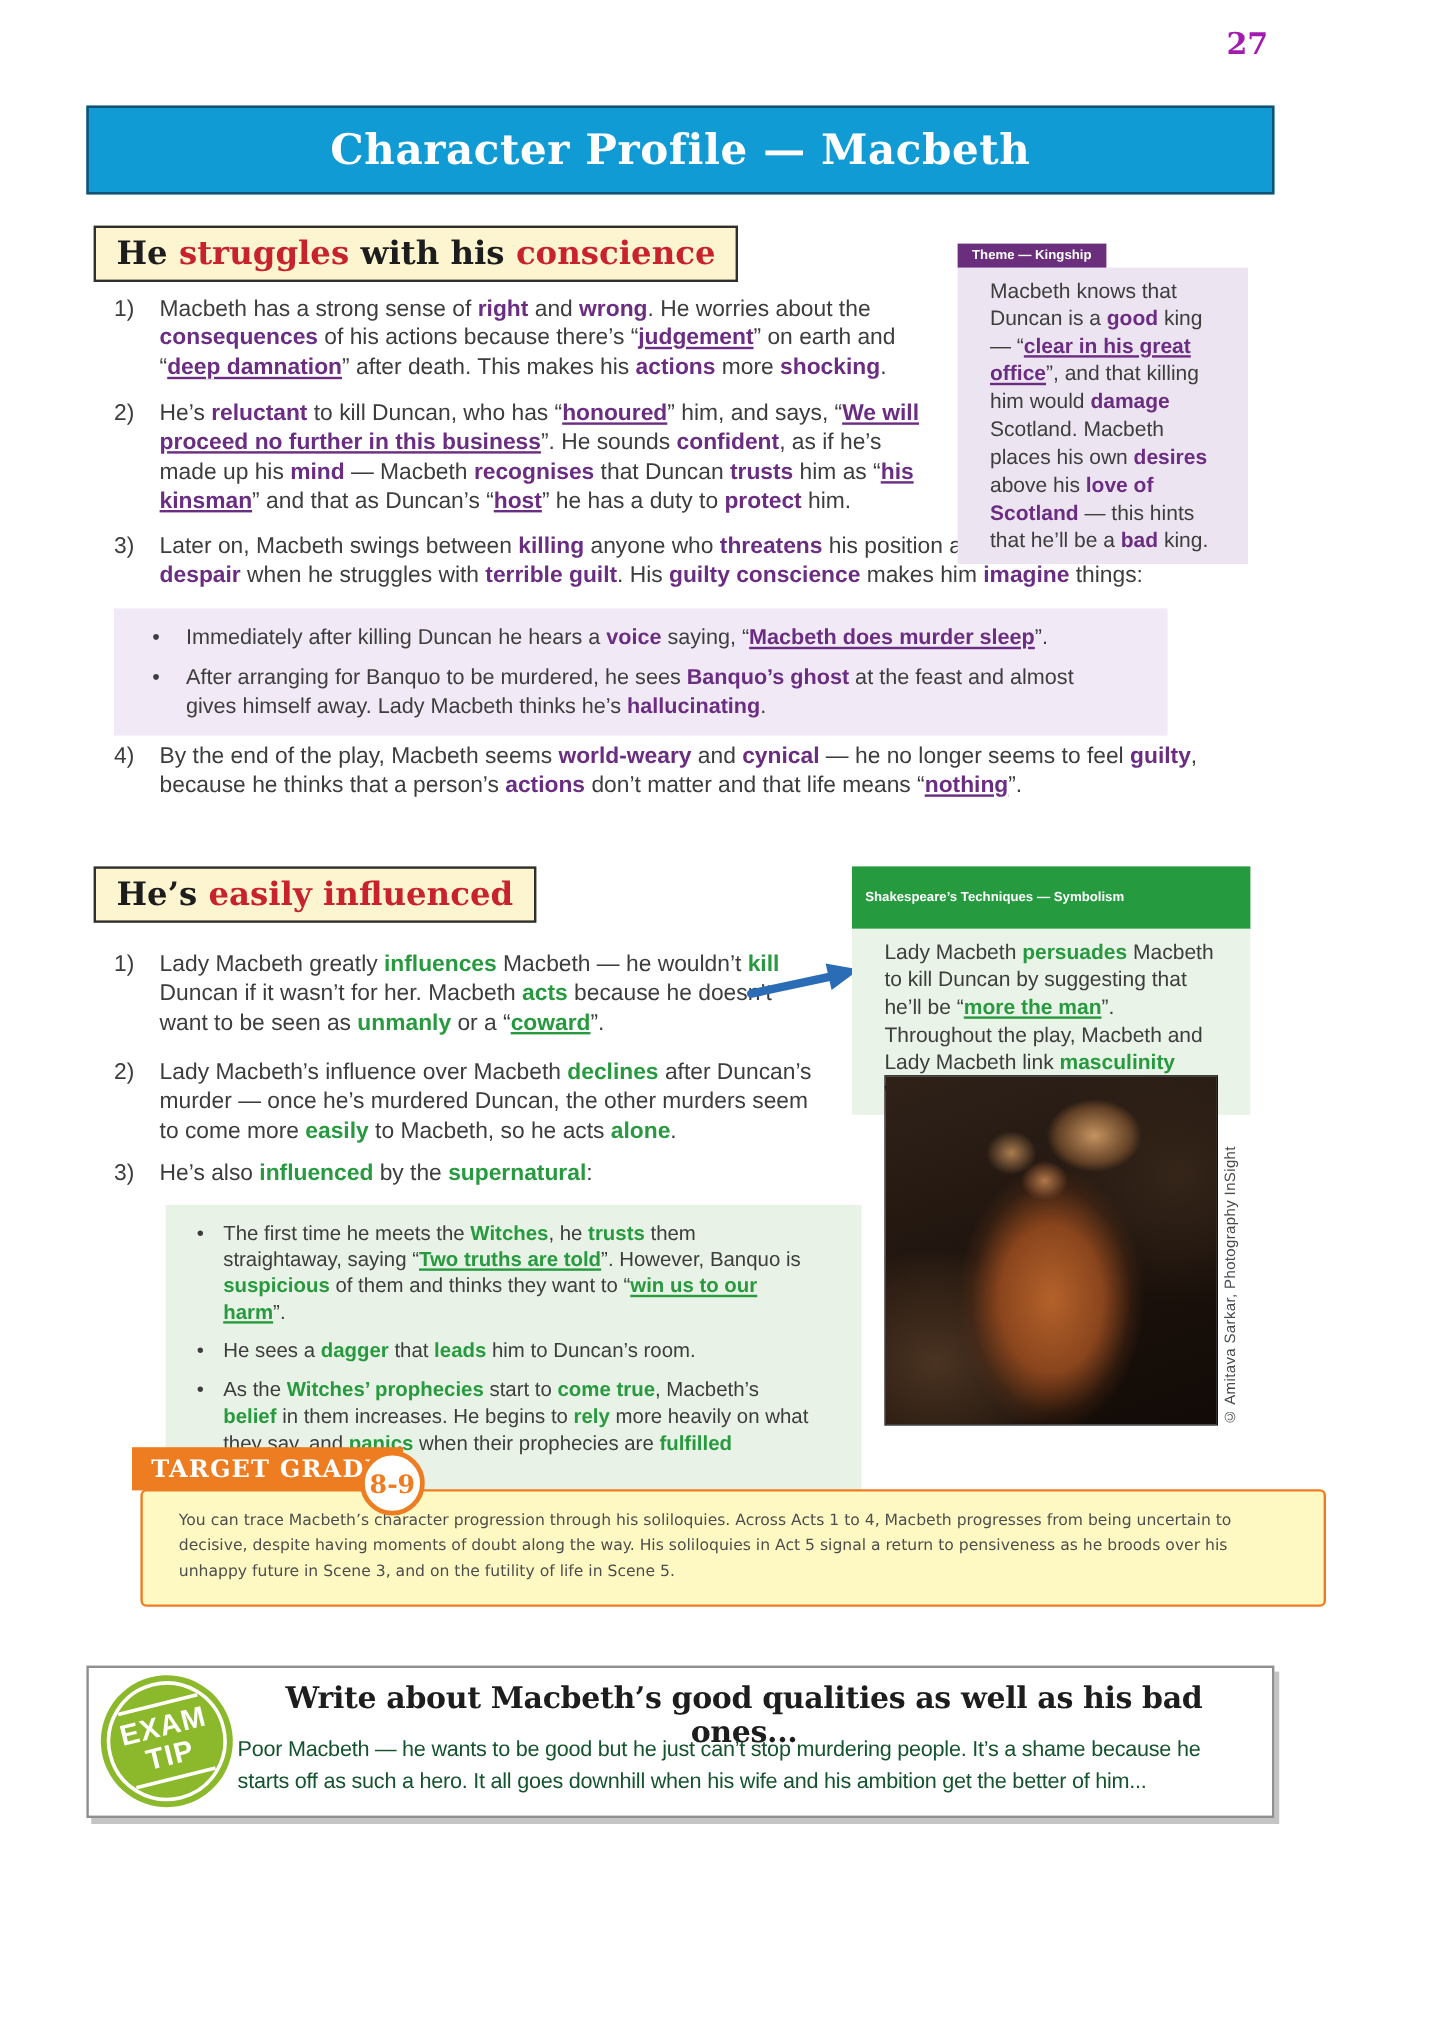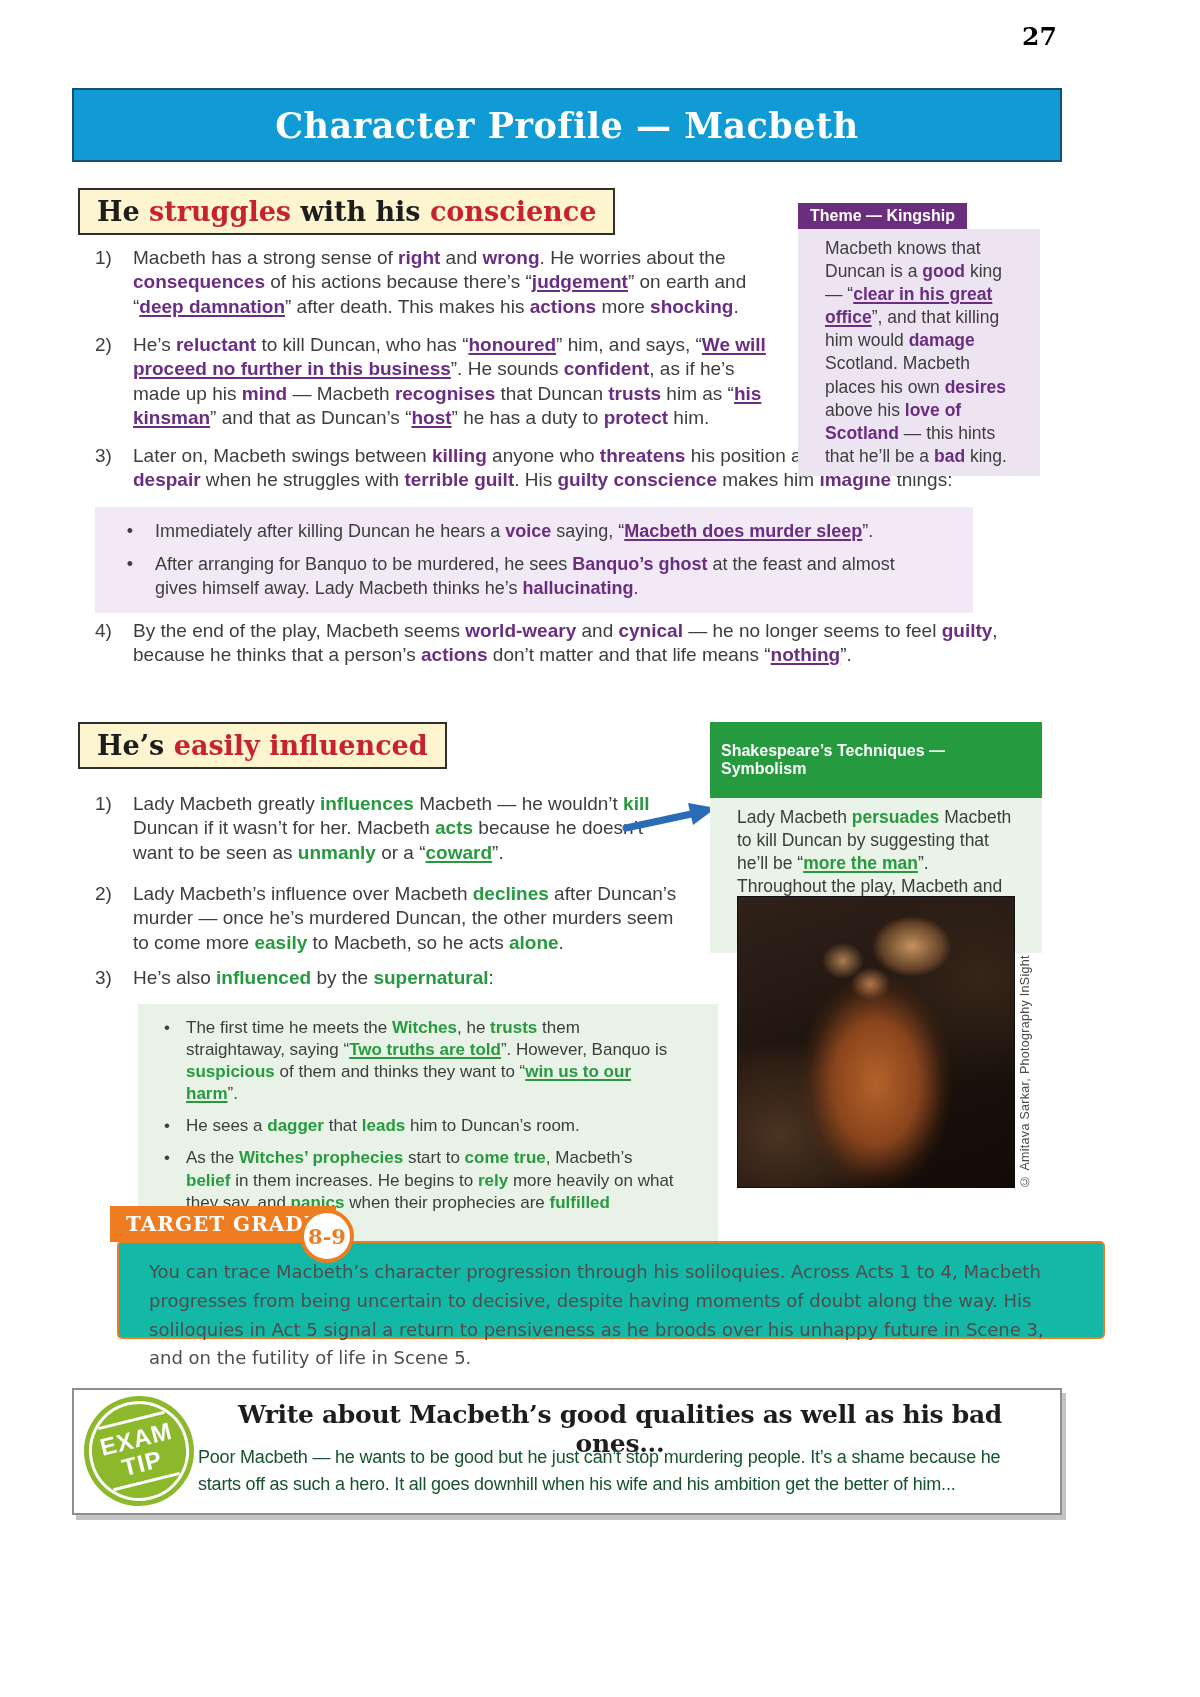--- a/index.html
+++ b/index.html
@@ -2,21 +2,21 @@
 <html><head>
 <meta charset="utf-8">
 <style>
   html,body{margin:0;padding:0;background:#fff;}
   .page{position:relative;width:1200px;height:1697px;background:#ffffff;
         font-family:"Liberation Sans",sans-serif;color:#3d3d3d;overflow:hidden;}
 
   .abs{position:absolute;}
 
   
-  .page-number{font-family:"DejaVu Serif",serif;font-weight:bold;font-size:25px;color:#000000;}
+  .page-number{font-family:"DejaVu Serif",serif;font-weight:bold;font-size:25px;color:#a21caf;}
   .banner{left:72px;top:88px;width:990px;height:74px;background:#119bd5;border:2px solid #17506e;
           display:flex;align-items:center;justify-content:center;box-sizing:border-box;}
   .banner-title{font-family:"DejaVu Serif",serif;font-weight:bold;font-size:35px;color:#ffffff;letter-spacing:.5px;}
 
   .hbox{background:#fcf5cf;border:2px solid #2f2f2f;padding:6px 17px;
         font-family:"DejaVu Serif",serif;font-weight:bold;font-size:27px;white-space:nowrap;}
   .c-black{color:#1d1d1d;} .c-red{color:#c8232c;}
 
   
   .kw{font-weight:bold;}
@@ -35,21 +35,21 @@
   .qbox.grn{background:#e9f2e6;}
   .bullet-row{display:flex;line-height:1.3;}
   .qbox.lav .bullet-row{font-size:18px;}
   .qbox.grn .bullet-row{font-size:17px;}
   .bm{flex:0 0 50px;text-align:center;}
   .qbox.grn .bm{flex:0 0 38px;}
   .btxt{flex:1;padding-right:28px;}
 
   
   .sidebox{box-sizing:border-box;}
-  .sidebox .shead{display:inline-block;color:#fff;font-weight:bold;font-size:16px;padding:4px 12px;}
+  .sidebox .shead{display:inline-block;color:#fff;font-weight:bold;font-size:11px;padding:4px 12px;}
   .sidebox .sbody{font-size:17.5px;line-height:1.32;padding:8px 27px;}
   .theme .shead{background:#6b2e7d;}
   .theme .sbody{background:#ece4f1;}
   .tech .shead{display:block;background:#259a3e;text-align:left;padding:20px 11px;}
   .tech .sbody{background:#eaf3e7;}
 
   
   .photo{background:
       radial-gradient(55px 42px at 63% 17%, rgba(214,160,104,.9) 0%, rgba(138,90,51,.6) 55%, transparent 72%),
       radial-gradient(30px 26px at 38% 22%, rgba(205,150,95,.8) 0%, transparent 70%),
@@ -60,22 +60,22 @@
       linear-gradient(160deg,#302219 0%,#1c120c 55%,#120b07 100%);
       border:1px solid #111;}
   .credit{writing-mode:vertical-rl;transform:rotate(180deg);font-size:12.5px;color:#4a4a4a;letter-spacing:.3px;}
 
   
   .tg-badge{background:#ee7d22;color:#fff;font-family:"DejaVu Serif",serif;font-weight:bold;
             font-size:20px;padding:6px 16px;letter-spacing:1px;z-index:2;}
   .tg-circle{width:54px;height:54px;border-radius:50%;background:#fff;border:4px solid #ee7d22;
              display:flex;align-items:center;justify-content:center;color:#ee7d22;
              font-family:"DejaVu Serif",serif;font-weight:bold;font-size:21px;z-index:3;box-sizing:border-box;}
-  .tg-box{background:#14b8a6;border:2px solid #ee7d22;border-radius:5px;box-sizing:border-box;
-          padding:15px 26px 0 30px;font-family:"DejaVu Sans",sans-serif;font-size:18px;
+  .tg-box{background:#fef9c3;border:2px solid #ee7d22;border-radius:5px;box-sizing:border-box;
+          padding:15px 26px 0 30px;font-family:"DejaVu Sans",sans-serif;font-size:13px;
           color:#4d4d4d;line-height:1.6;z-index:1;}
 
   
   .exam-box{background:#fff;border:2px solid #8f8f8f;box-shadow:4px 5px 0 #c4c4c4;box-sizing:border-box;}
   .stamp{width:110px;height:110px;border-radius:50%;background:#8cb82b;transform:rotate(-14deg);
          display:flex;flex-direction:column;align-items:center;justify-content:center;z-index:2;}
   .stamp::before{content:"";position:absolute;inset:5px;border:3px solid #fff;border-radius:50%;}
   .stamp .sline{width:62%;height:3px;background:#fff;margin:5px 0;}
   .stamp .sword{color:#fff;font-weight:bold;font-size:24px;letter-spacing:1px;line-height:1.05;}
   .exam-heading{font-family:"DejaVu Serif",serif;font-weight:bold;font-size:25px;color:#1d1d1d;

